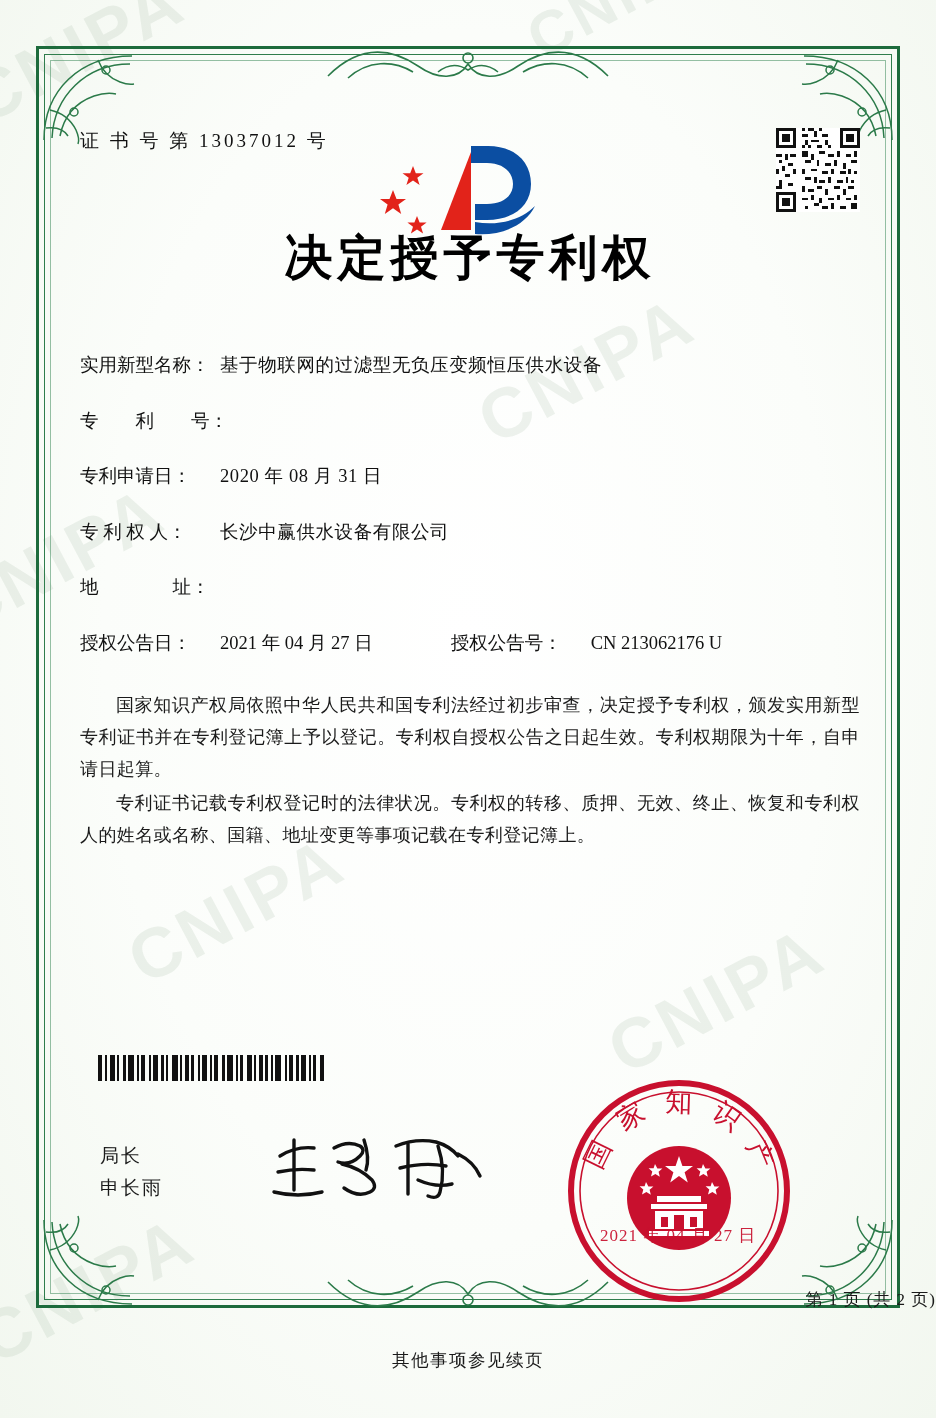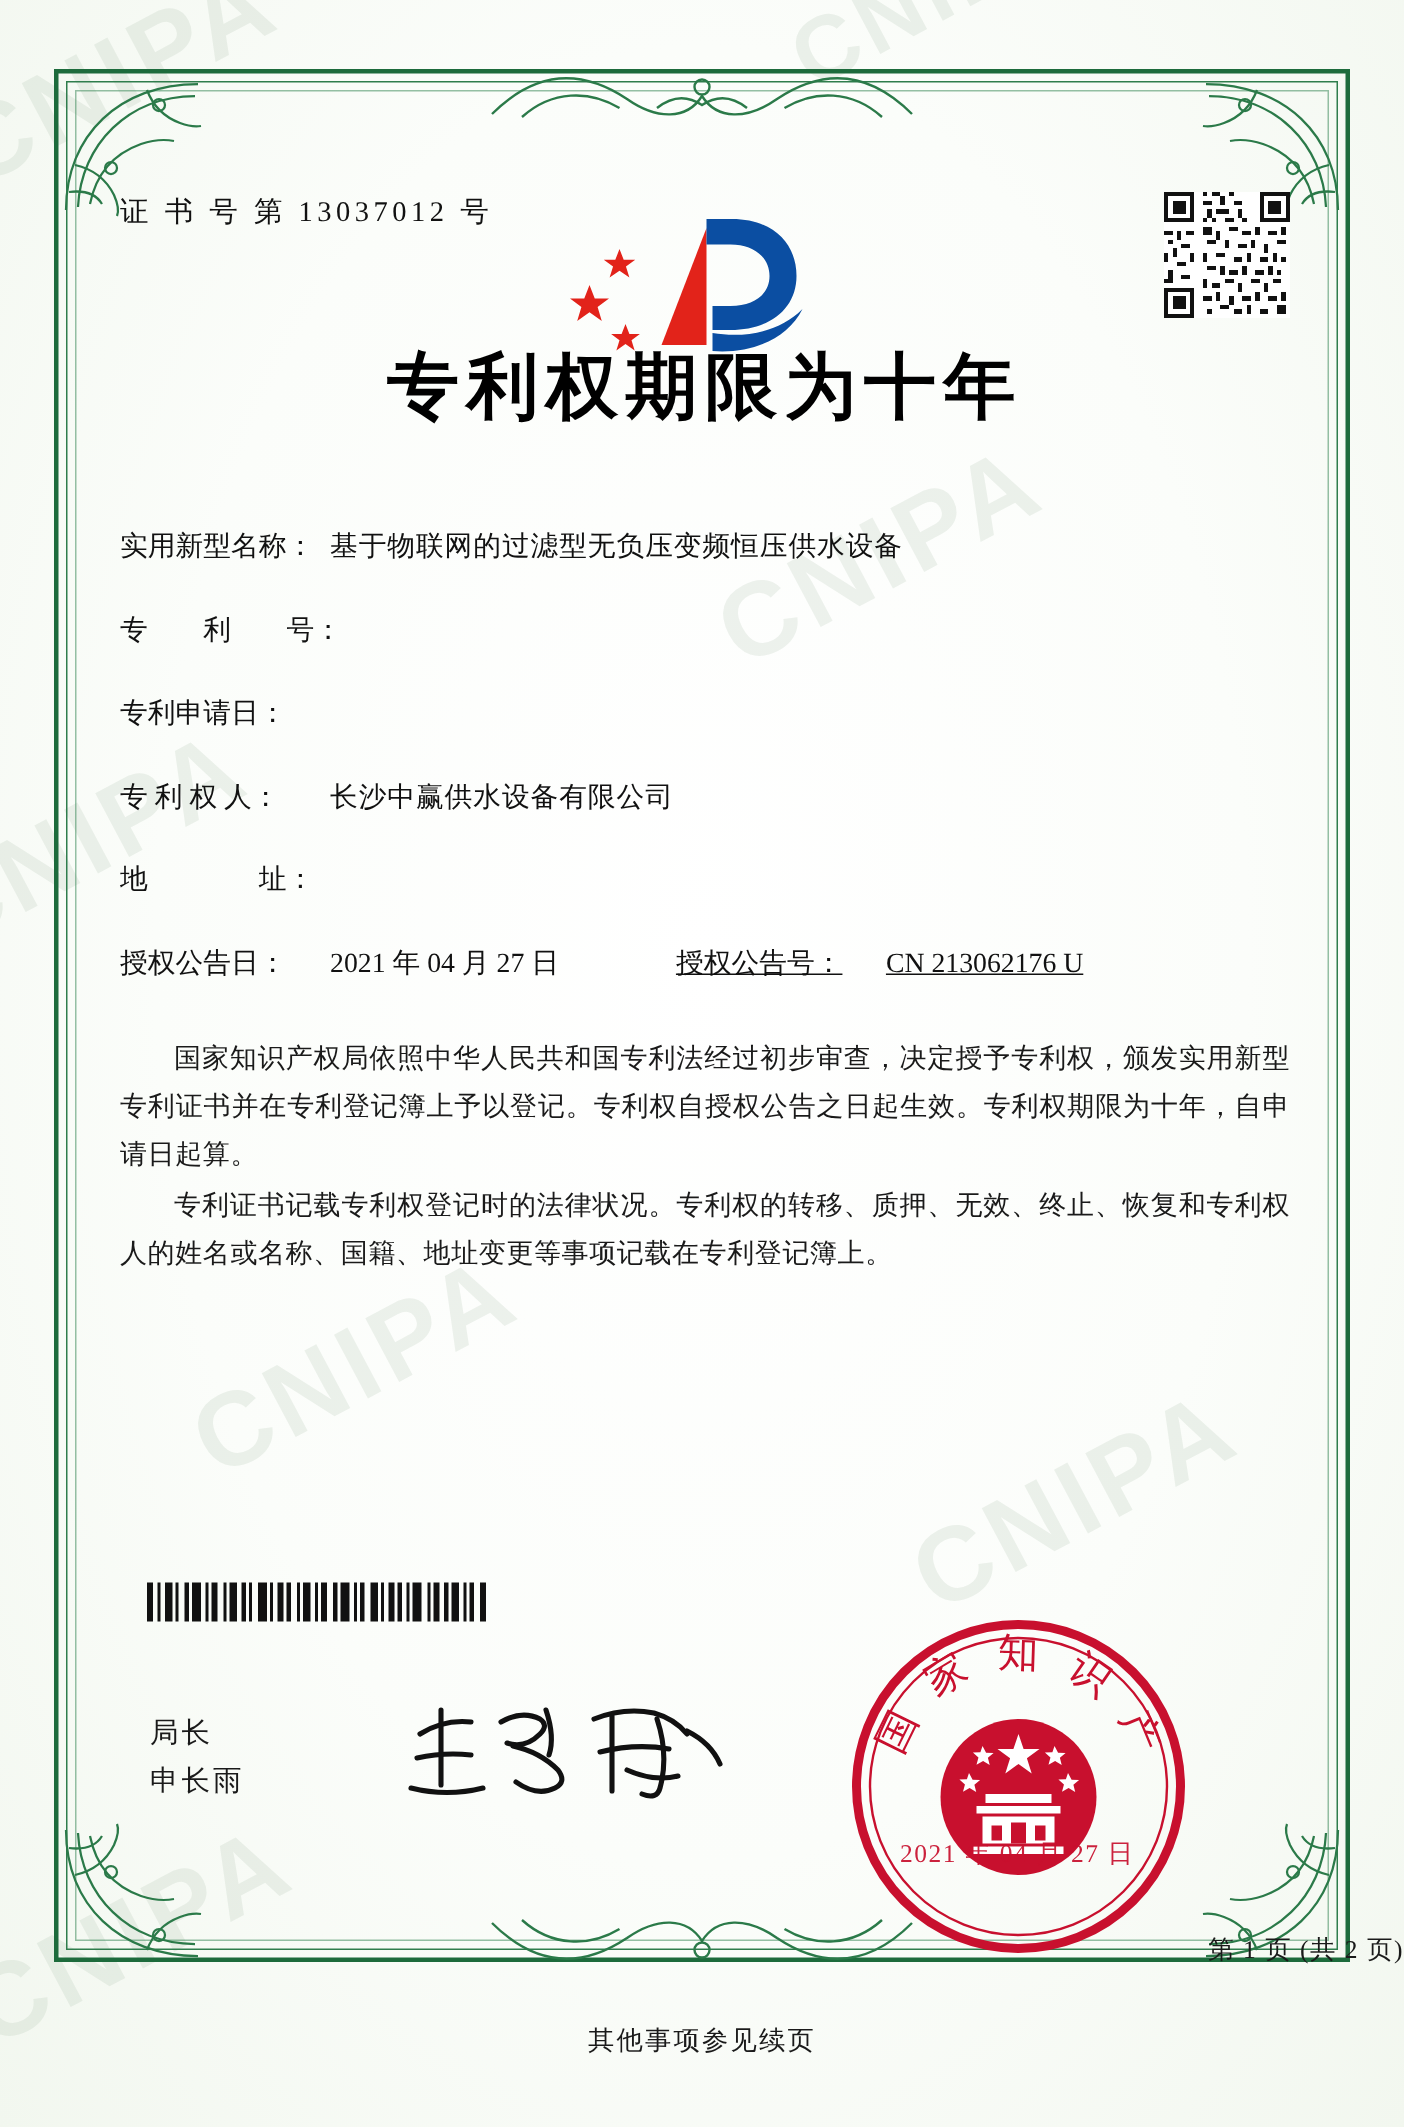--- a/index.html
+++ b/index.html
@@ -169,21 +169,20 @@
   .lbl-spread-1 { letter-spacing: 0px; }
   .field-value {
     flex: 1;
     letter-spacing: 0.6px;
   }
   .field-row.pair .field-label { width: 140px; flex: 0 0 140px; }
   .pair-second {
     display: flex;
     align-items: baseline;
     margin-left: 78px;
-    text-decoration: underline;
   }
   .pair-second .field-label { width: auto; flex: 0 0 auto; }
 
   .para {
     font-size: 18px;
     line-height: 32px;
     text-align: justify;
     text-indent: 36px;
     letter-spacing: 0.4px;
     margin: 0;
@@ -444,36 +443,37 @@
         <rect x="27" y="23" width="1" height="2"></rect>
         <rect x="10" y="27" width="1" height="1"></rect>
           <rect x="13" y="26" width="2" height="1"></rect>
           <rect x="16" y="27" width="2" height="1"></rect>
         <rect x="19" y="26" width="1" height="2"></rect>
           <rect x="22" y="27" width="2" height="1"></rect>
           <rect x="26" y="26" width="2" height="2"></rect>
       </g>
     </svg>
 
-    <div class="title">专利权期限为十年</div>
+    <div class="title">决定授予专利权</div>
 
     <div class="fields">
 
       <div class="field-row">
         <div class="field-label lbl-spread-1">实用新型名称：</div>
         <div class="field-value">基于物联网的过滤型无负压变频恒压供水设备</div>
       </div>
 
 
       <div class="field-row">
         <div class="field-label lbl-spread-1">专　　利　　号：</div>
       </div>
 
       <div class="field-row">
         <div class="field-label lbl-spread-1">专利申请日：</div>
+        <div class="field-value">2020 年 08 月 31 日</div>
       </div>
 
       <div class="field-row">
         <div class="field-label lbl-spread-1">专 利 权 人：</div>
         <div class="field-value">长沙中赢供水设备有限公司</div>
       </div>
 
       <div class="field-row">
         <div class="field-label lbl-spread-1">地　　　　址：</div>
       </div>

